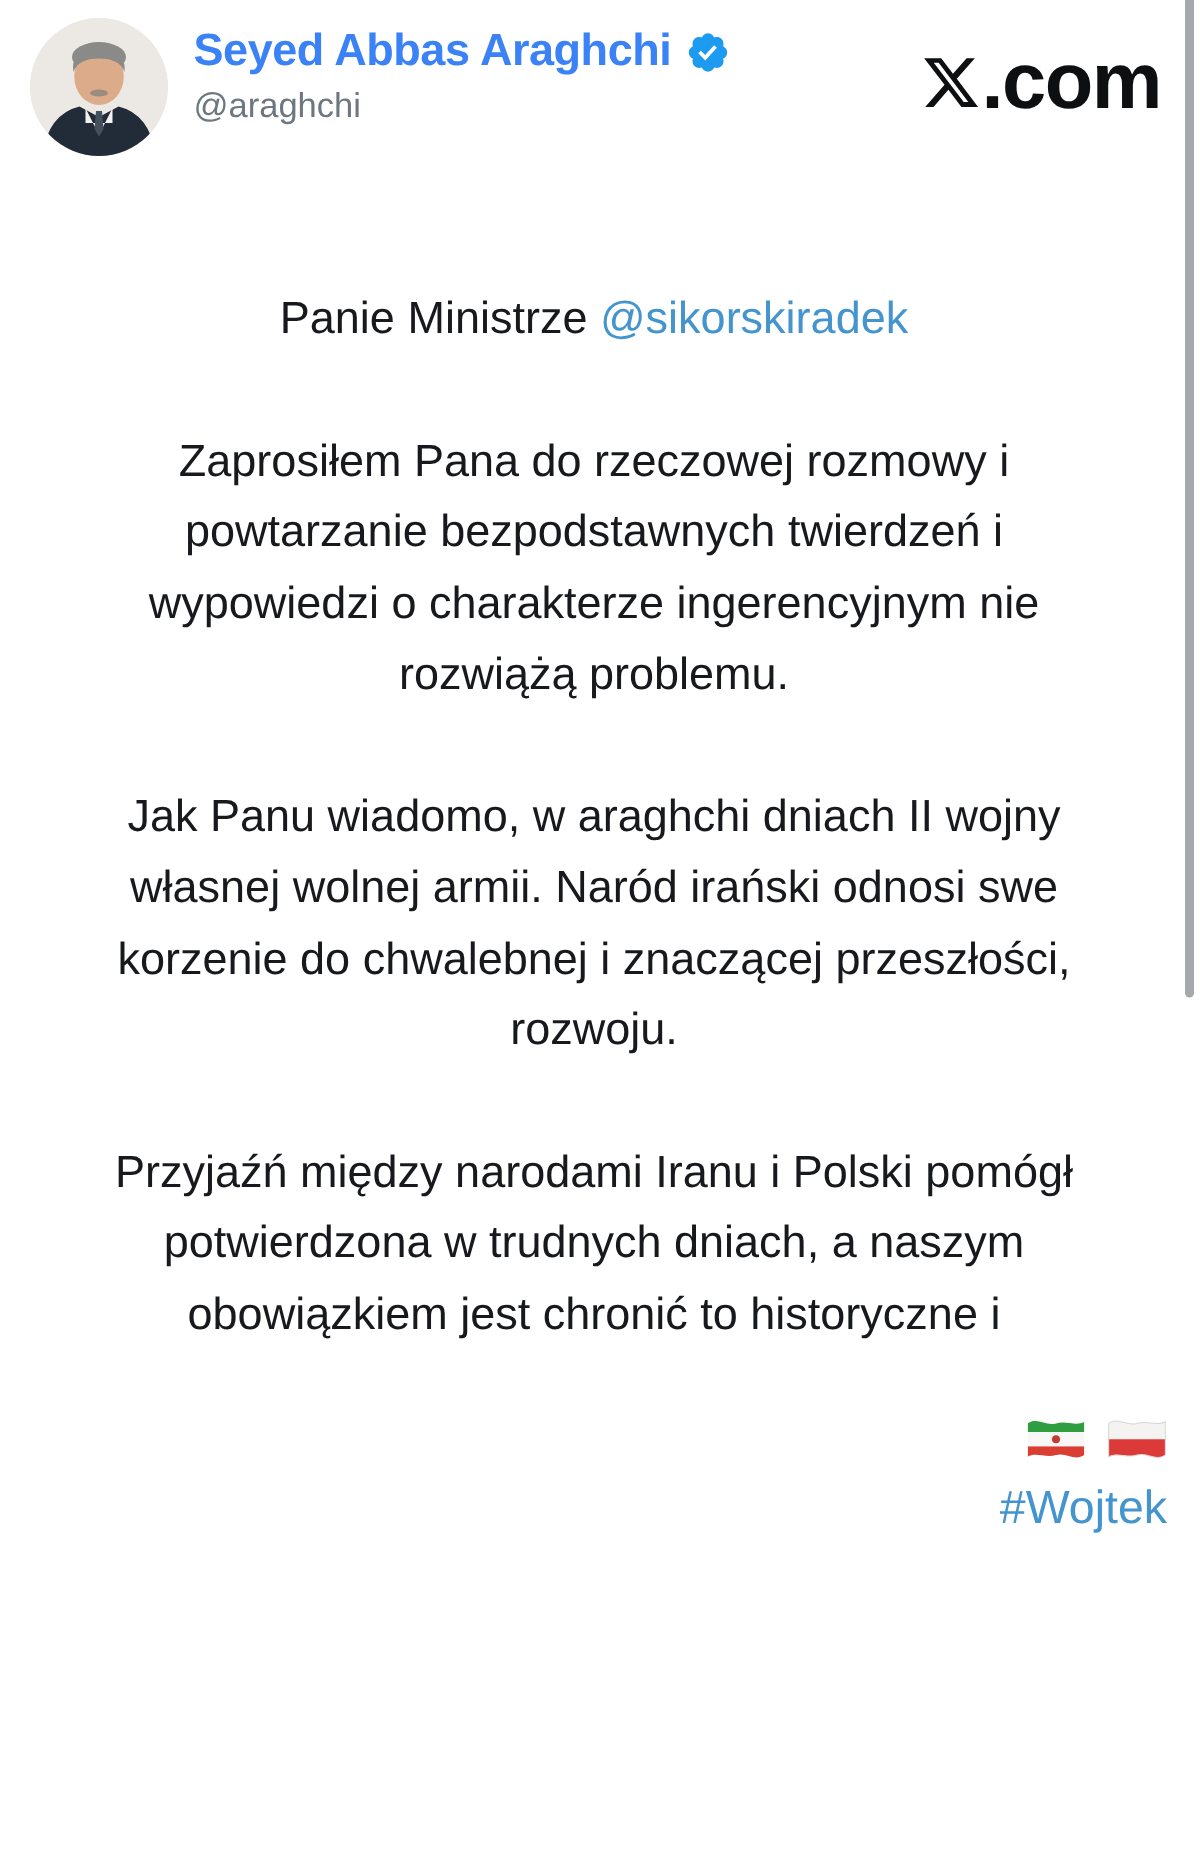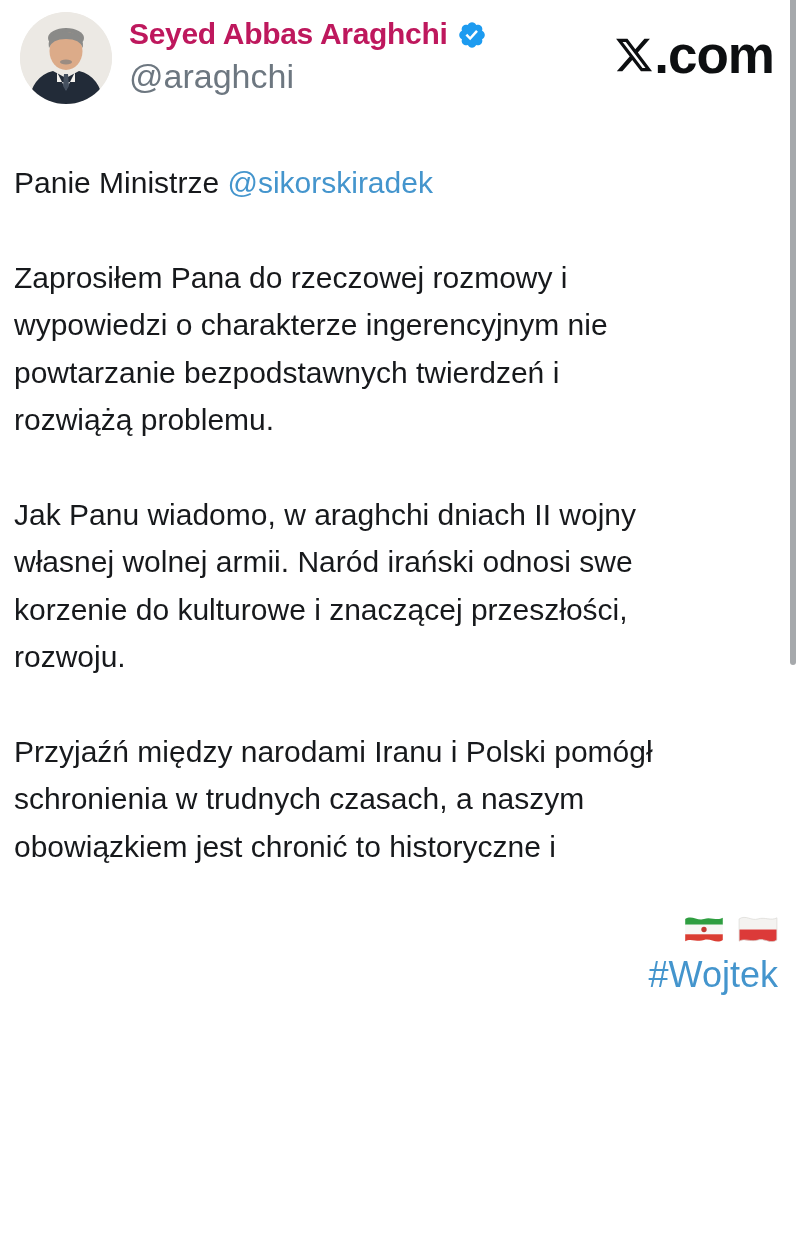--- a/index.html
+++ b/index.html
@@ -7,35 +7,35 @@
     width:800px;height:1247px;background:#ffffff;overflow:hidden;position:relative;
     font-family:"Liberation Sans",sans-serif;color:#17191c;
   }
   .tweet-card{width:100%;height:100%;position:relative;}
   
   .tweet-header{display:flex;align-items:flex-start;padding:12px 26px 0 20px;}
   .avatar{width:92px;height:92px;border-radius:50%;overflow:hidden;flex:0 0 auto;background:#ece9e4;}
   .avatar svg{display:block;}
   .user-info{margin-left:17px;padding-top:5px;min-width:0;}
   .name-row{display:flex;align-items:center;gap:9px;}
-  .display-name{font-size:30px;font-weight:700;color:#be185d;letter-spacing:-0.3px;white-space:nowrap;}
+  .display-name{font-size:30px;font-weight:700;color:#3b82f6;letter-spacing:-0.3px;white-space:nowrap;}
   .verified{width:30px;height:30px;flex:0 0 auto;margin-top:2px;}
-  .user-handle{font-size:34px;color:#6d7780;margin-top:6px;}
+  .user-handle{font-size:23px;color:#6d7780;margin-top:6px;}
   .site-watermark{margin-left:auto;display:flex;align-items:center;padding-top:12px;}
   .x-logo{width:40px;height:40px;}
   .site-suffix{font-size:53px;font-weight:700;color:#0d0f11;letter-spacing:-1px;}
   
-  .tweet-body{margin-top:55px;padding:0 22px 0 14px;text-align:left;font-size:30px;line-height:47.5px;color:#17191c;}
+  .tweet-body{margin-top:85px;padding:0 22px 0 14px;text-align:center;font-size:30px;line-height:47.5px;color:#17191c;}
   .para{margin-top:47px;}
   .greeting{margin-top:0;}
   .text-line{white-space:nowrap;}
   .mention{color:#4495cd;}
   .flags-row{margin-top:44px;display:flex;justify-content:flex-end;align-items:center;gap:14px;padding:0 22px;}
   .flag{width:40px;height:31px;display:block;}
-  .hashtag-line{margin-top:6px;padding:0 22px;text-align:right;font-size:36px;line-height:47px;color:#4495cd;}
+  .hashtag-line{margin-top:6px;padding:0 22px;text-align:right;font-size:31px;line-height:47px;color:#4495cd;}
   
   .scrollbar-thumb{position:absolute;top:0;right:4px;width:6px;height:665px;background:#a6a9ac;border-radius:0 0 3px 3px;}
 </style>
 </head>
 <body>
 
 <div class="tweet-card">
 
   <div class="tweet-header">
     <div class="avatar">
@@ -67,35 +67,35 @@
     </div>
   </div>
 
   <div class="tweet-body">
     <div class="para greeting">
       <span>Panie Ministrze </span><span class="mention">@sikorskiradek</span>
     </div>
 
     <div class="para">
       <div class="text-line">Zaprosiłem Pana do rzeczowej rozmowy i</div>
+      <div class="text-line">powtarzanie bezpodstawnych twierdzeń i</div>
       <div class="text-line">wypowiedzi o charakterze ingerencyjnym nie</div>
-      <div class="text-line">powtarzanie bezpodstawnych twierdzeń i</div>
       <div class="text-line">rozwiążą problemu.</div>
     </div>
 
     <div class="para">
       <div class="text-line">Jak Panu wiadomo, w araghchi dniach II wojny</div>
       <div class="text-line">własnej wolnej armii. Naród irański odnosi swe</div>
-      <div class="text-line">korzenie do kulturowe i znaczącej przeszłości,</div>
+      <div class="text-line">korzenie do chwalebnej i znaczącej przeszłości,</div>
       <div class="text-line">rozwoju.</div>
     </div>
 
     <div class="para">
       <div class="text-line">Przyjaźń między narodami Iranu i Polski pomógł</div>
-      <div class="text-line">schronienia w trudnych czasach, a naszym</div>
+      <div class="text-line">potwierdzona w trudnych dniach, a naszym</div>
       <div class="text-line">obowiązkiem jest chronić to historyczne i</div>
     </div>
   </div>
 
   <div class="flags-row">
     <svg class="flag" viewBox="0 0 36 27">
       <defs>
         <clipPath id="waveIR">
           <path d="M1 4 C7 0 12 6 18 4 C24 2 30 6 35 3 L35 23 C29 27 24 21 18 23 C12 25 6 21 1 24 Z"></path>
         </clipPath>

